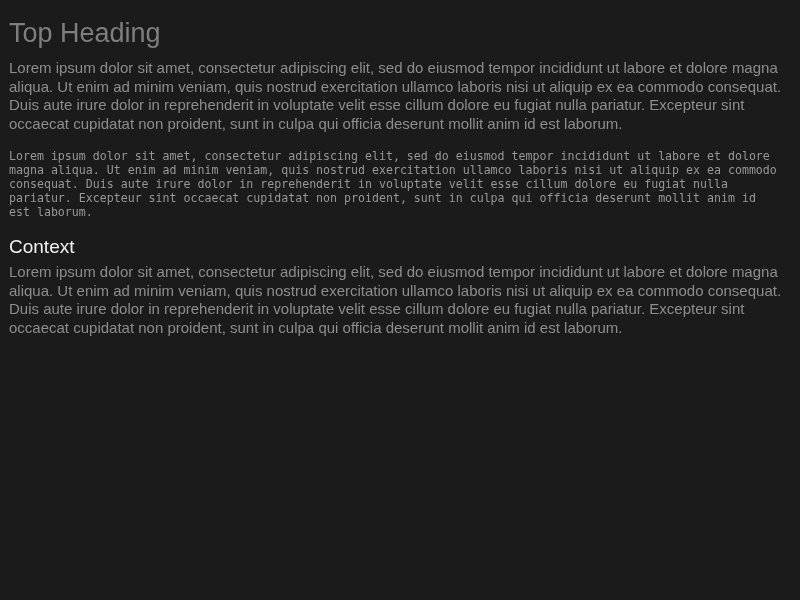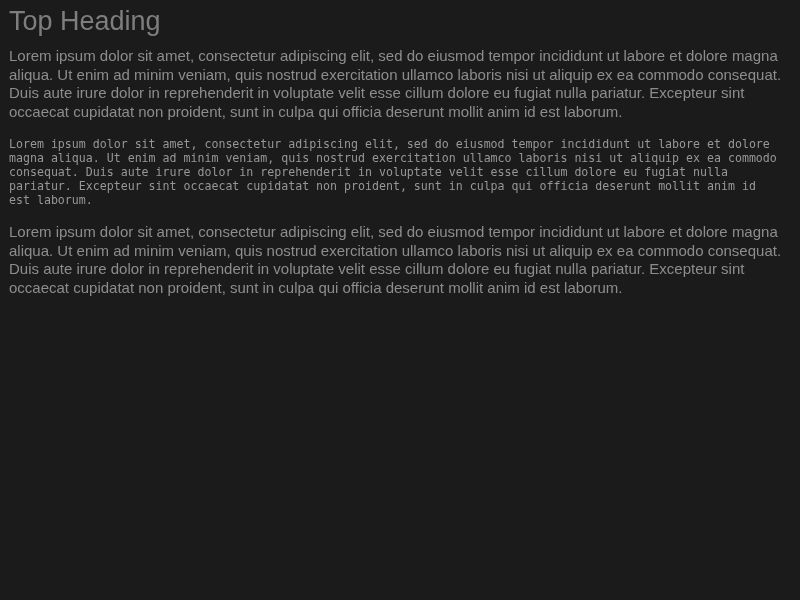--- a/index.html
+++ b/index.html
@@ -7,21 +7,21 @@
     padding: 0;
     background: #1b1b1b;
     width: 800px;
     height: 600px;
     overflow: hidden;
   }
   main.doc {
     box-sizing: border-box;
     width: 800px;
     height: 600px;
-    padding: 6px 0 0 9px;
+    padding: 18px 0 0 9px;
     font-family: "Liberation Sans", sans-serif;
   }
   h1.top-heading {
     margin: 0 0 10px 0;
     font-family: "Liberation Sans", sans-serif;
     font-weight: 300;
     font-size: 27px;
     line-height: 31px;
     color: #7e7e7e;
   }
@@ -62,15 +62,16 @@
 <body>
 
 <main class="doc">
   <h1 class="top-heading">Top Heading</h1>
 
   <p class="body-sans">Lorem ipsum dolor sit amet, consectetur adipiscing elit, sed do eiusmod tempor incididunt ut labore et dolore magna aliqua. Ut enim ad minim veniam, quis nostrud exercitation ullamco laboris nisi ut aliquip ex ea commodo consequat. Duis aute irure dolor in reprehenderit in voluptate velit esse cillum dolore eu fugiat nulla pariatur. Excepteur sint occaecat cupidatat non proident, sunt in culpa qui officia deserunt mollit anim id est laborum.</p>
 
 
   <p class="body-mono">Lorem ipsum dolor sit amet, consectetur adipiscing elit, sed do eiusmod tempor incididunt ut labore et dolore magna aliqua. Ut enim ad minim veniam, quis nostrud exercitation ullamco laboris nisi ut aliquip ex ea commodo consequat. Duis aute irure dolor in reprehenderit in voluptate velit esse cillum dolore eu fugiat nulla pariatur. Excepteur sint occaecat cupidatat non proident, sunt in culpa qui officia deserunt mollit anim id est laborum.</p>
 
+  <h3 class="context-heading">Context</h3>
 
   <p class="body-sans">Lorem ipsum dolor sit amet, consectetur adipiscing elit, sed do eiusmod tempor incididunt ut labore et dolore magna aliqua. Ut enim ad minim veniam, quis nostrud exercitation ullamco laboris nisi ut aliquip ex ea commodo consequat. Duis aute irure dolor in reprehenderit in voluptate velit esse cillum dolore eu fugiat nulla pariatur. Excepteur sint occaecat cupidatat non proident, sunt in culpa qui officia deserunt mollit anim id est laborum.</p>
 </main>
 
 </body></html>

